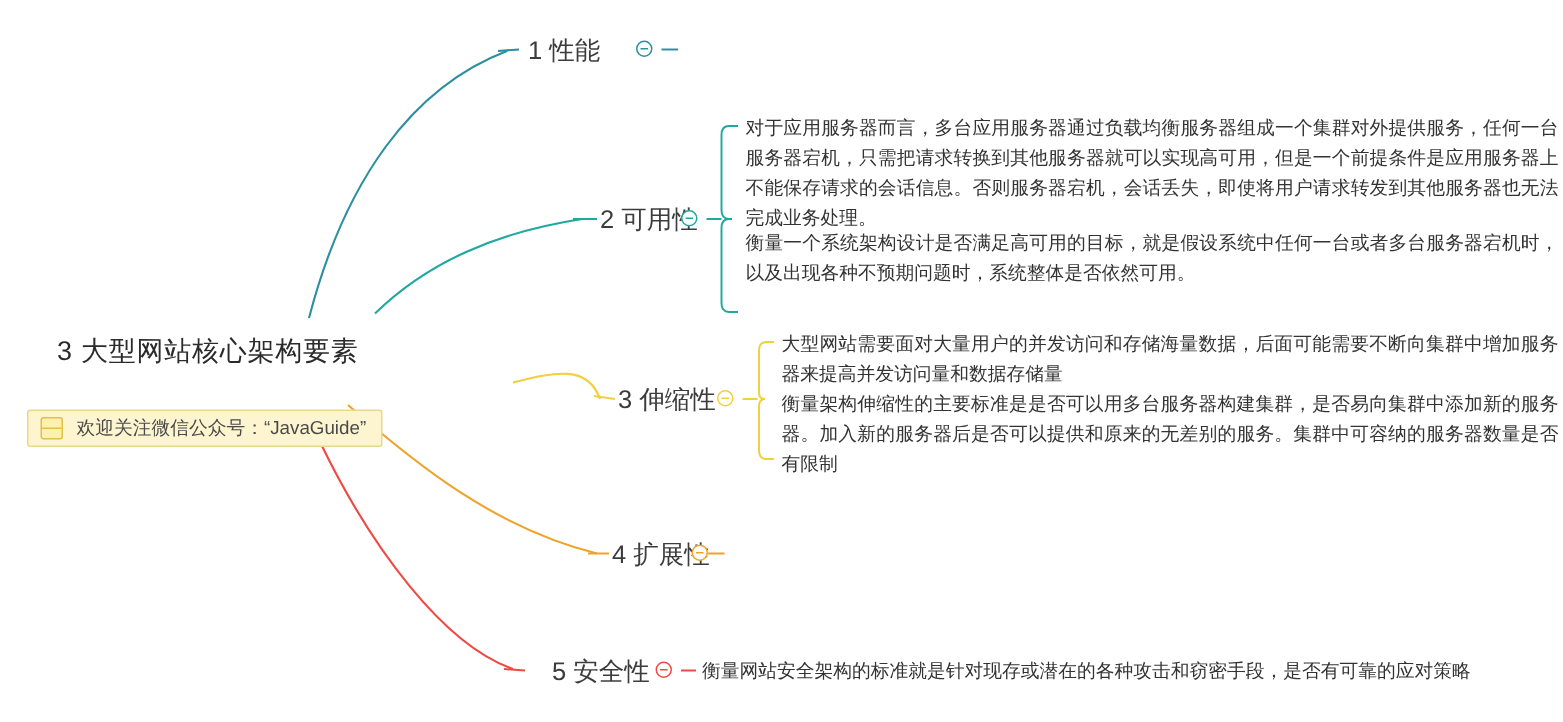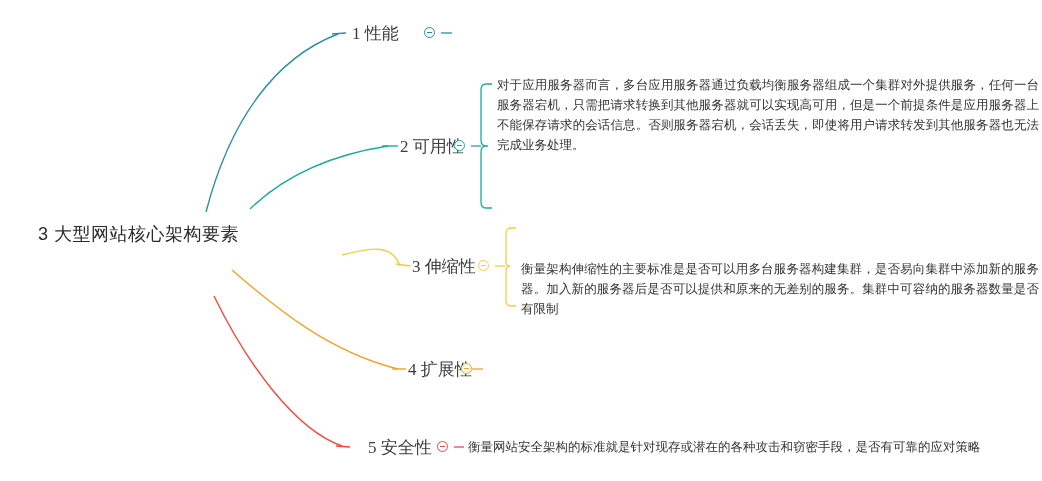--- a/index.html
+++ b/index.html
@@ -80,21 +80,20 @@
     white-space: nowrap;
   }
 
   
   .branch-label {
     position: absolute;
     font-size: 17px;
     color: #3c3c3c;
     white-space: nowrap;
     line-height: 1;
-    font-family: Liberation Serif, serif;
   }
 
   
   .toggle {
     position: absolute;
     width: 11px;
     height: 11px;
     border-radius: 50%;
     background: #ffffff;
     box-sizing: border-box;
@@ -150,38 +149,48 @@
     <line x1="454" y1="447" x2="464" y2="447" stroke="#ef4a42" stroke-width="1.3"></line>
 
     <path d="M 492 84 L 486 84 Q 481 84 481 90 L 481 140 Q 481 146 486 146 L 488 146 L 486 146 Q 481 146 481 152 L 481 202 Q 481 208 486 208 L 492 208" fill="none" stroke="#1fa8a0" stroke-width="1.3"></path>
     <line x1="471" y1="146" x2="481" y2="146" stroke="#1fa8a0" stroke-width="1.3"></line>
 
     <path d="M 516 228 L 511 228 Q 506 228 506 234 L 506 262 Q 506 266 510 266 L 510 266 Q 506 266 506 271 L 506 300 Q 506 306 511 306 L 516 306" fill="none" stroke="#f2cf3f" stroke-width="1.3"></path>
   </svg>
 
   <div class="root-title">3 大型网站核心架构要素</div>
 
+  <div class="note-box">
+    <span class="note-icon"></span>
+    <span class="note-text">欢迎关注微信公众号：“JavaGuide”</span>
+  </div>
 
   <div class="branch-label" style="left:352px; top:25px;">1 性能</div>
   <div class="toggle" style="left:424px; top:27px; border:1.3px solid #2a8f9e;">
   <span style="position: absolute; left: 2px; right: 2px; top: 50%; height: 1px; margin-top: -0.5px; background: rgb(42, 143, 158);"></span>
     </div>
 
   <div class="branch-label" style="left:400px; top:138px;">2 可用性</div>
   <div class="toggle" style="left:454px; top:140px; border:1.3px solid #1fa8a0;">
   <span style="position: absolute; left: 2px; right: 2px; top: 50%; height: 1px; margin-top: -0.5px; background: rgb(31, 168, 160);"></span>
     </div>
   <div class="leaf" style="left:497px; top:75px; width:542px;">
     <p>对于应用服务器而言，多台应用服务器通过负载均衡服务器组成一个集群对外提供服务，任何一台服务器宕机，只需把请求转换到其他服务器就可以实现高可用，但是一个前提条件是应用服务器上不能保存请求的会话信息。否则服务器宕机，会话丢失，即使将用户请求转发到其他服务器也无法完成业务处理。</p>
   </div>
+  <div class="leaf" style="left:497px; top:152px; width:542px;">
+    <p>衡量一个系统架构设计是否满足高可用的目标，就是假设系统中任何一台或者多台服务器宕机时，以及出现各种不预期问题时，系统整体是否依然可用。</p>
+  </div>
 
   <div class="branch-label" style="left:412px; top:258px;">3 伸缩性</div>
   <div class="toggle" style="left:478px; top:260px; border:1.3px solid #f2cf3f;">
   <span style="position: absolute; left: 2px; right: 2px; top: 50%; height: 1px; margin-top: -0.5px; background: rgb(242, 207, 63);"></span>
     </div>
+  <div class="leaf" style="left:521px; top:219px; width:518px;">
+    <p>大型网站需要面对大量用户的并发访问和存储海量数据，后面可能需要不断向集群中增加服务器来提高并发访问量和数据存储量</p>
+  </div>
   <div class="leaf" style="left:521px; top:259px; width:518px;">
     <p>衡量架构伸缩性的主要标准是是否可以用多台服务器构建集群，是否易向集群中添加新的服务器。加入新的服务器后是否可以提供和原来的无差别的服务。集群中可容纳的服务器数量是否有限制</p>
   </div>
 
   <div class="branch-label" style="left:408px; top:361px;">4 扩展性</div>
   <div class="toggle" style="left:461px; top:363px; border:1.3px solid #f0a32a;">
   <span style="position: absolute; left: 2px; right: 2px; top: 50%; height: 1px; margin-top: -0.5px; background: rgb(240, 163, 42);"></span>
     </div>
 
   <div class="branch-label" style="left:356px; top:439px;margin-left:12px;">5 安全性</div>

